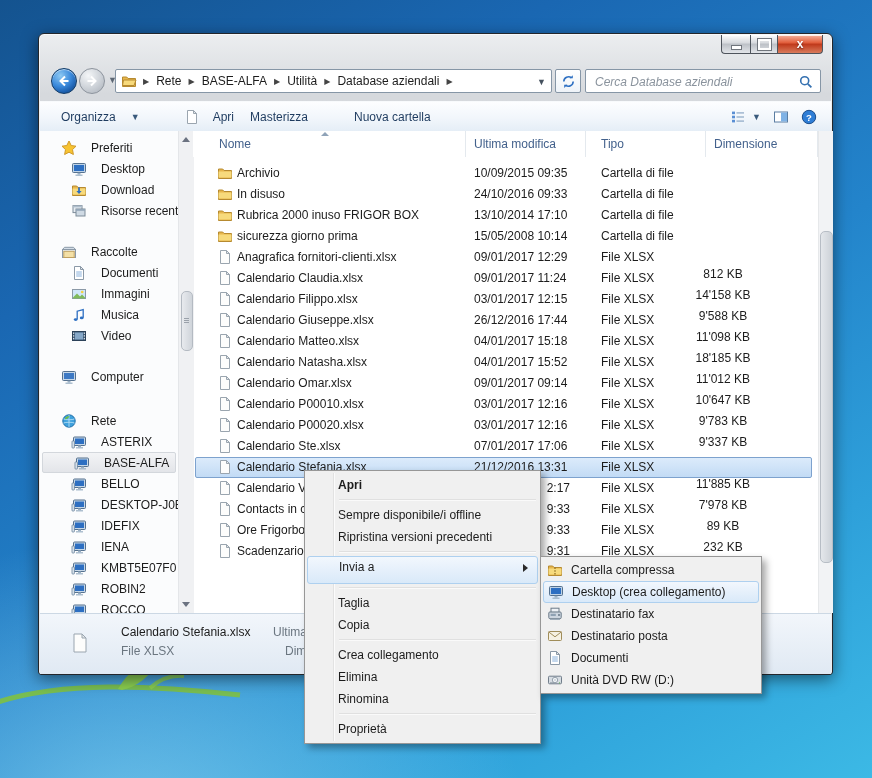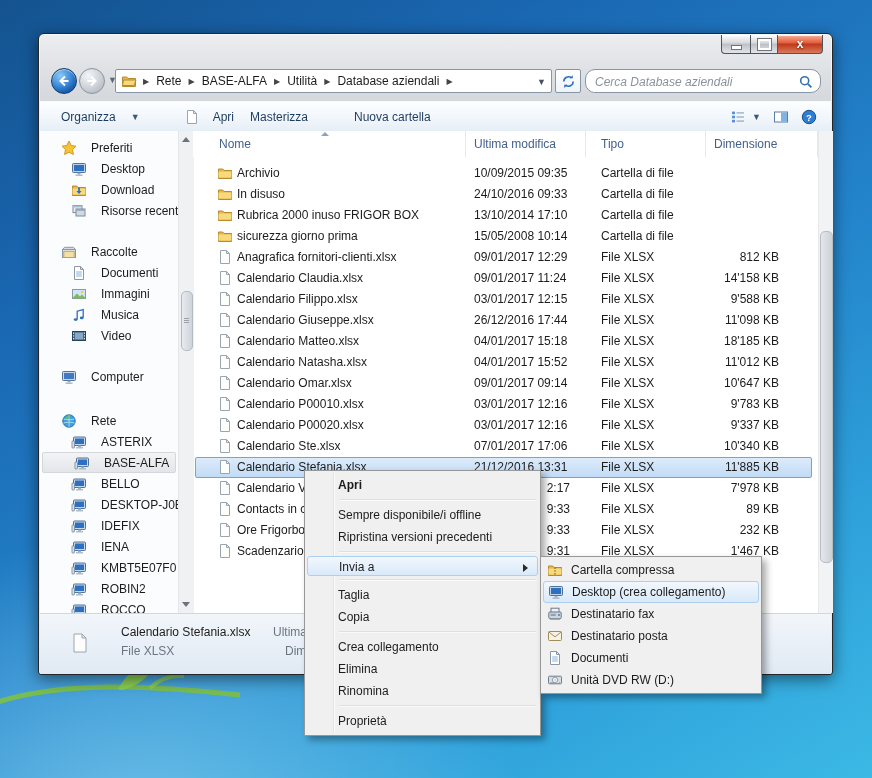--- a/index.html
+++ b/index.html
@@ -46,21 +46,21 @@
   .addr{position:absolute;left:76px;top:7px;width:437px;height:24px;box-sizing:border-box;
     background:#fff;border:1px solid #8696a6;border-radius:2px;display:flex;align-items:center;overflow:hidden}
   .addr .crumbwrap{display:flex;align-items:center;padding-left:5px;white-space:nowrap}
   .crumb-sep{font-size:8px;color:#444;padding:0 6px}
   .crumb-item{padding:2px 1px}
   .addr-dd{position:absolute;right:5px;top:7px;font-size:9px;color:#45515e}
   .refreshb{position:absolute;left:516px;top:7px;width:26px;height:24px;box-sizing:border-box;
     background:linear-gradient(#fff,#eef3f8);border:1px solid #8696a6;border-radius:2px;
     display:flex;align-items:center;justify-content:center}
   .searchbox{position:absolute;left:546px;top:7px;width:236px;height:24px;box-sizing:border-box;
-    background:#fff;border:1px solid #8696a6;border-radius:10px}
+    background:#fff;border:1px solid #8696a6;border-radius:2px}
   .searchbox input{position:absolute;left:7px;top:2px;width:195px;height:18px;border:none;outline:none;
     font-family:"Liberation Sans",sans-serif;font-size:12px}
   .searchbox input::placeholder{color:#8a939d;font-style:italic}
   .search-icv{position:absolute;right:6px;top:4px}
 
   
   .commandbar{position:absolute;left:1px;right:1px;top:67px;height:30px;
     background:linear-gradient(#fdfeff,#f1f6fb 55%,#e4edf6);
     border-top:1px solid #f8fafc;border-bottom:1px solid #ccd4dc;
     display:flex;align-items:center;color:#1e3b5f}
@@ -100,21 +100,21 @@
     border-left:4px solid transparent;border-right:4px solid transparent;border-bottom:4px solid #8fa3b8}
   .rows{position:absolute;left:0;top:32px;width:625px}
   .row{position:relative;height:21px}
   .row .selband{position:absolute;left:2px;right:6px;top:0;bottom:0;border:1px solid #7da2ce;border-radius:2px;
     background:linear-gradient(#dcebfb,#c2dbf5)}
   .row .fic{position:absolute;left:24px;top:2px}
   .row .nm{position:absolute;left:44px;top:3px;white-space:nowrap}
   .row .dt{position:absolute;left:281px;top:3px;width:96px;white-space:nowrap}
   .row .dt.frag{text-align:right}
   .row .tp{position:absolute;left:408px;top:3px;white-space:nowrap}
-  .row .dm{position:absolute;left:474px;top:3px;width:112px;text-align:right;white-space:nowrap}
+  .row .dm{position:absolute;left:474px;top:20px;width:112px;text-align:center;white-space:nowrap}
   .listsb{position:absolute;left:778px;top:0;width:14px;height:482px;background:#f2f3f5;border-left:1px solid #e6e8ea}
   .listsb .thumb{position:absolute;left:1px;top:100px;width:11px;height:330px;background:linear-gradient(90deg,#e4e7eb,#ccd1d7);
     border:1px solid #b7bdc5;border-radius:5px}
 
   
   .details{position:absolute;left:1px;right:1px;top:579px;height:60px;
     background:linear-gradient(#f2f6fb,#e0e9f3);border-top:1px solid #ccd8e4}
   .details .bigic{position:absolute;left:32px;top:8px}
   .details .bigic svg{width:32px;height:42px}
   .d-name{position:absolute;left:81px;top:11px;color:#1c1c1c}
@@ -126,21 +126,21 @@
   .menu{position:absolute;background:#f0f0f0;border:1px solid #979797;box-shadow:4px 4px 7px rgba(0,0,0,.35);
     box-sizing:border-box;z-index:20;padding:3px 0}
   .ctxmenu{left:304px;top:470px;width:237px}
   .ctxmenu::before{content:"";position:absolute;left:28px;top:2px;bottom:2px;width:0;
     border-left:1px solid #e2e2e2;border-right:1px solid #fbfbfb}
   .mitem{position:relative;height:22px;line-height:22px;padding-left:33px;white-space:nowrap}
   .mitem.bold{font-weight:bold}
   .msep{position:relative;height:8px}
   .msep::after{content:"";position:absolute;left:34px;right:4px;top:3px;border-top:1px solid #e0e0e0;border-bottom:1px solid #fafafa}
   .mitem.hl{background:linear-gradient(#f2f7fd,#d9e9f9);border:1px solid #aed0ef;border-radius:3px;
-    margin:0 2px;padding-left:31px;height:20px;line-height:20px;box-sizing:border-box}
+    margin:0 2px;padding-left:31px;height:28px;line-height:20px;box-sizing:border-box}
   .subarrow{position:absolute;right:9px;top:7px;width:0;height:0;
     border-left:5px solid #2a2a2a;border-top:4px solid transparent;border-bottom:4px solid transparent}
   .submenu{left:540px;top:556px;width:222px;padding:2px 0}
   .smitem{position:relative;height:22px;display:flex;align-items:center;gap:8px;padding-left:6px;box-sizing:border-box;white-space:nowrap}
   .smitem.hl{background:linear-gradient(#f2f7fd,#d9e9f9);border:1px solid #aed0ef;border-radius:3px;margin:0 2px;padding-left:4px}
 </style>
 </head>
 <body>
 
 <div class="desktop">

